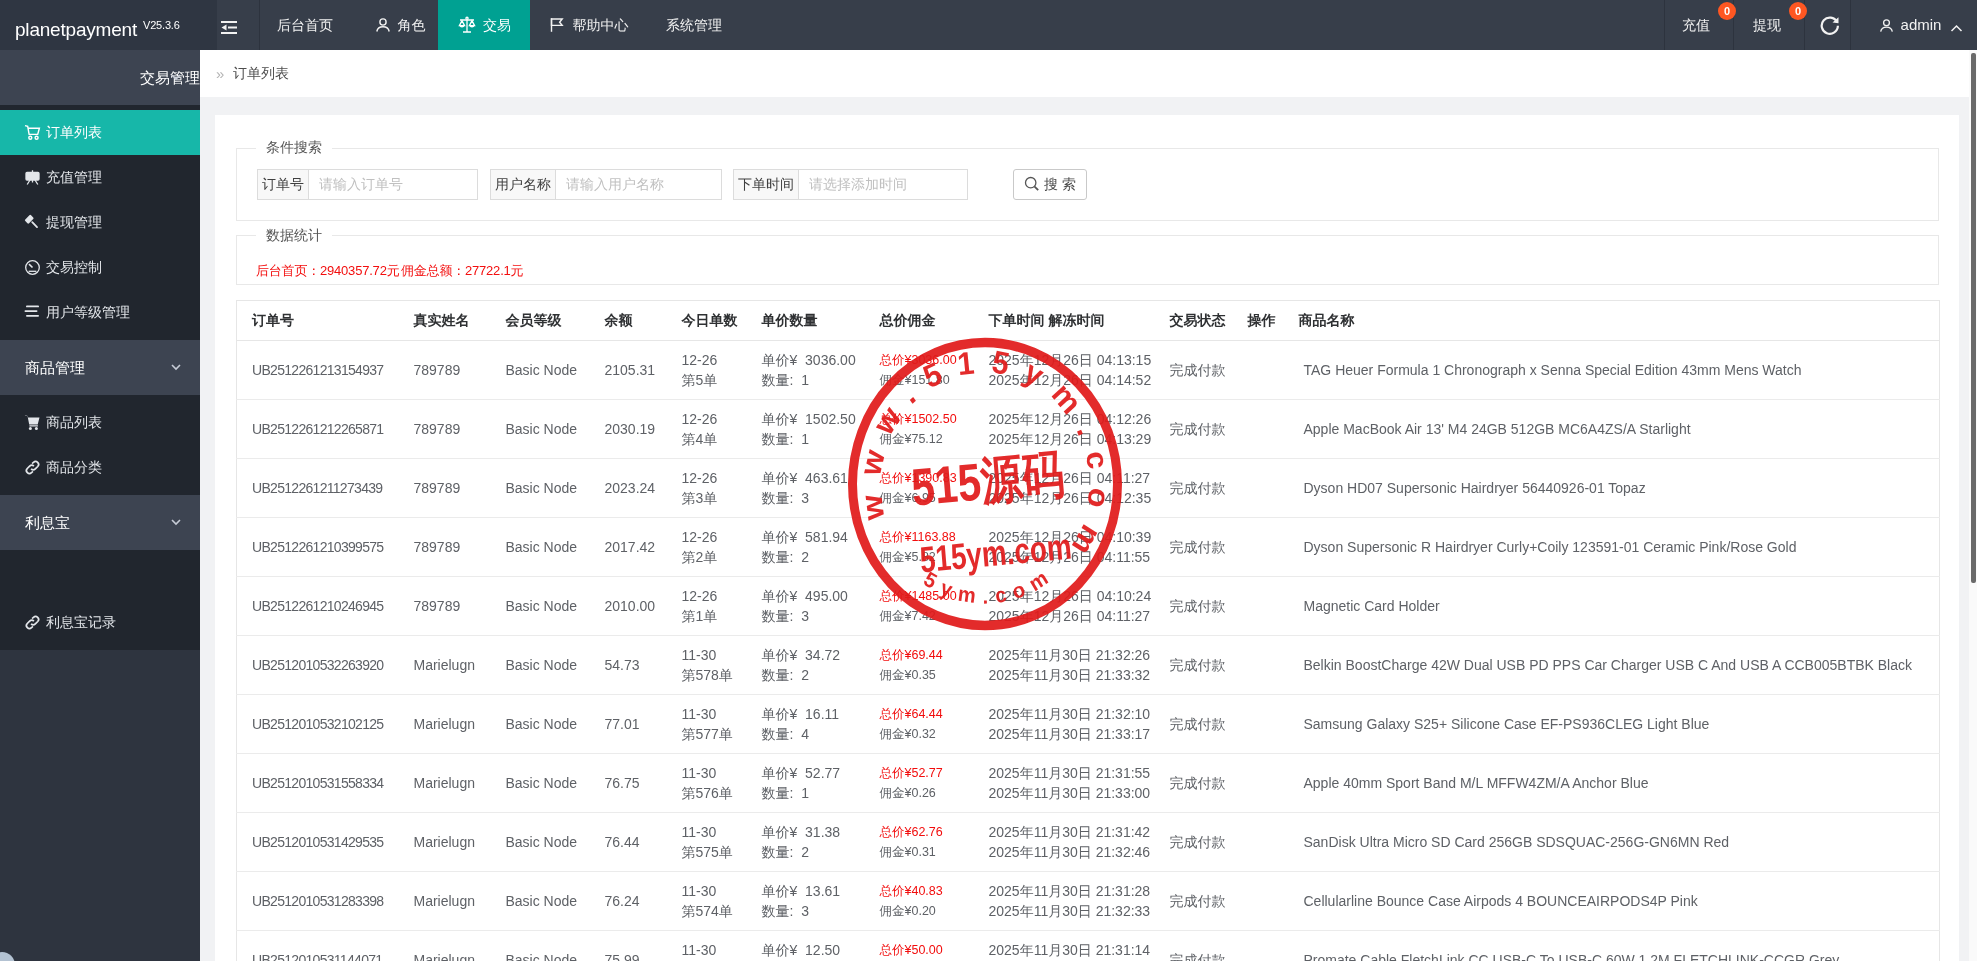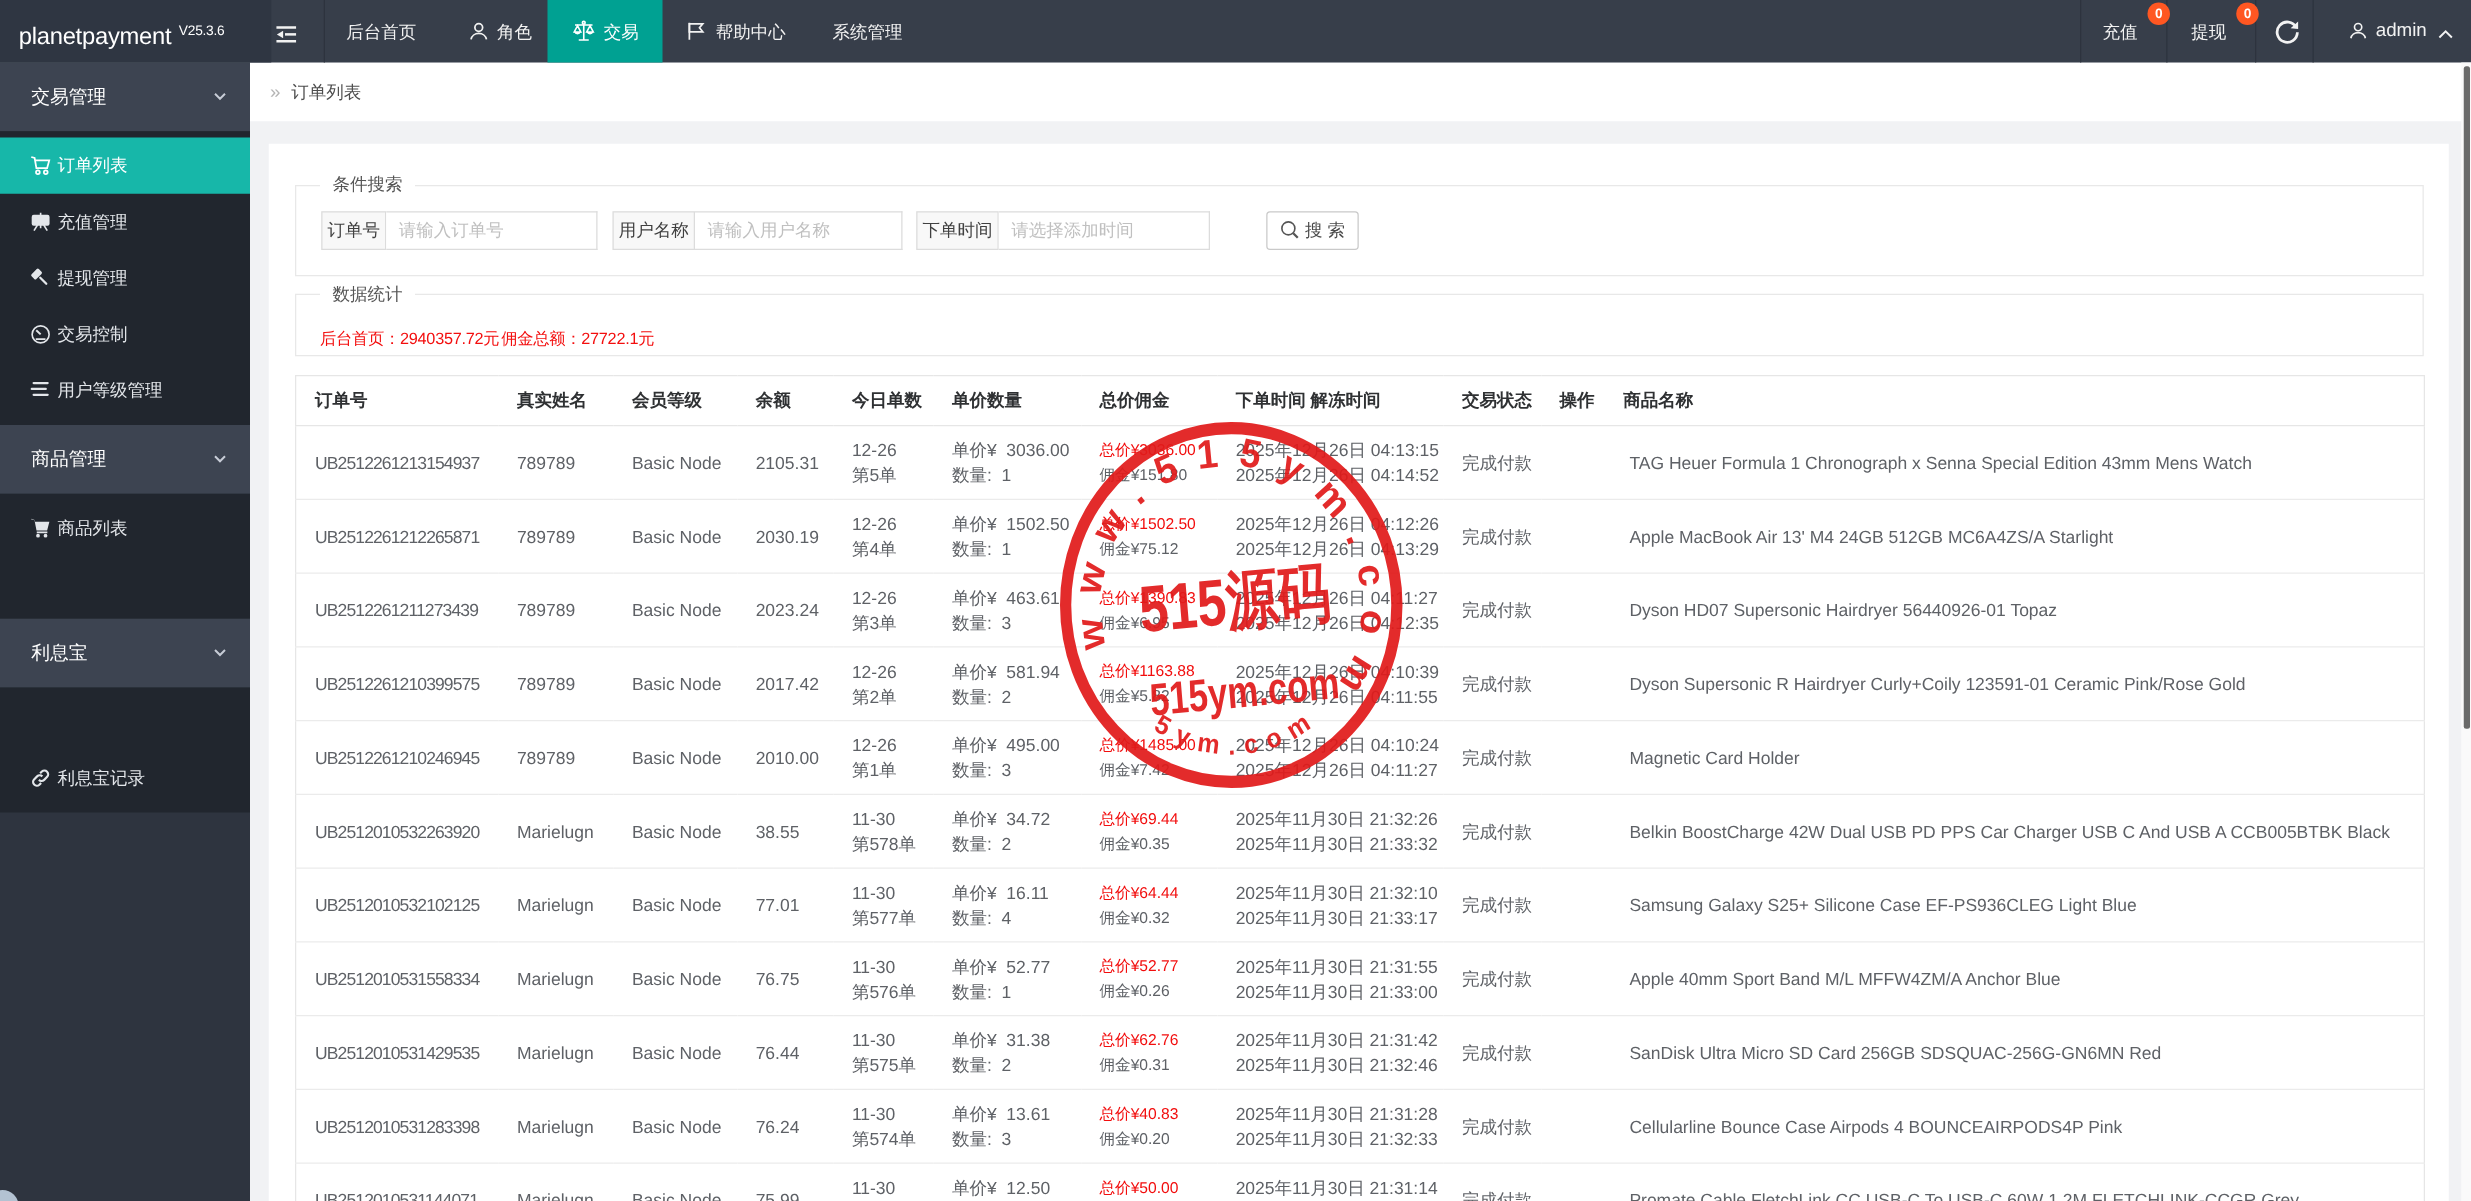--- a/index.html
+++ b/index.html
@@ -98,21 +98,21 @@
         <path d="M19.5 2.2v6l-6-0.6z" fill="#f2f2f2"></path>
       </svg></div>
 <div class="navitem" style="left:1877px;width:95px;font-size:15px;"><svg width="15" height="15" viewBox="0 0 16 16" fill="none" stroke="#f2f2f2" stroke-width="1.4">
         <circle cx="8" cy="5" r="3.1"></circle>
         <path d="M1.8 14.5a6.3 5.8 0 0 1 12.4 0"></path>
       </svg><span style="margin-right:9px;">admin</span><svg width="13" height="9" viewBox="0 0 13 9" fill="none" stroke="#f2f2f2" stroke-width="1.5">
         <path d="M1.5 7l5-5 5 5"></path>
       </svg></div>
 </div>
 <div id="sidebar">
-<div class="side-head" style="top:0;">交易管理<svg width="12" height="12" viewBox="0 0 12 12" fill="none" stroke="#c7ccd6" stroke-width="1.6">
+<div class="side-head" style="top:0;text-align:right;">交易管理<svg width="12" height="12" viewBox="0 0 12 12" fill="none" stroke="#c7ccd6" stroke-width="1.6">
         <path d="M2 4l4 4 4-4"></path>
       </svg></div>
 <div class="side-panel" style="top:55px;height:235px;"></div>
 <div class="side-item active" style="top:60px;"><svg width="17" height="17" viewBox="0 0 17 17" fill="none" stroke="#fff" stroke-width="1.4">
         <path d="M1 1.6l2.7 0.8 1.4 8h8.6l1.7-6.1H4"></path>
         <circle cx="6.3" cy="13.8" r="1.5"></circle>
         <circle cx="12.6" cy="13.8" r="1.5"></circle>
       </svg>订单列表</div>
 <div class="side-item" style="top:105px;"><svg width="17" height="17" viewBox="0 0 17 17" fill="none" stroke="#e3e6ea" stroke-width="1.3">
         <rect x="2" y="3.5" width="13" height="7.5" rx="1" fill="#e3e6ea"></rect>
@@ -136,20 +136,24 @@
       </svg>用户等级管理</div>
 <div class="side-head" style="top:290px;">商品管理<svg width="12" height="12" viewBox="0 0 12 12" fill="none" stroke="#c7ccd6" stroke-width="1.6">
         <path d="M2 4l4 4 4-4"></path>
       </svg></div>
 <div class="side-panel" style="top:345px;height:100px;"></div>
 <div class="side-item" style="top:350px;"><svg width="17" height="17" viewBox="0 0 17 17" fill="#e3e6ea">
         <path d="M0.8 1l2.9 0.9 0.3 1.5h11.5l-1.8 7H5.2l-1.6-8.2-2.4-0.7zM5.4 11.2h8.5v1.3H5.4z"></path>
         <circle cx="6.4" cy="14.5" r="1.5"></circle>
         <circle cx="12.4" cy="14.5" r="1.5"></circle>
       </svg>商品列表</div>
+<div class="side-item" style="top:395px;"><svg width="17" height="17" viewBox="0 0 17 17" fill="none" stroke="#e3e6ea" stroke-width="1.7">
+        <path d="M7.1 9.9a3 3 0 0 0 4.24 0l2.4-2.4a3 3 0 0 0-4.24-4.24L8.1 4.66"></path>
+        <path d="M9.9 7.1a3 3 0 0 0-4.24 0l-2.4 2.4a3 3 0 0 0 4.24 4.24l1.4-1.4"></path>
+      </svg>商品分类</div>
 <div class="side-head" style="top:445px;">利息宝<svg width="12" height="12" viewBox="0 0 12 12" fill="none" stroke="#c7ccd6" stroke-width="1.6">
         <path d="M2 4l4 4 4-4"></path>
       </svg></div>
 <div class="side-panel" style="top:500px;height:100px;"></div>
 <div class="side-item" style="top:550px;"><svg width="17" height="17" viewBox="0 0 17 17" fill="none" stroke="#e3e6ea" stroke-width="1.7">
         <path d="M7.1 9.9a3 3 0 0 0 4.24 0l2.4-2.4a3 3 0 0 0-4.24-4.24L8.1 4.66"></path>
         <path d="M9.9 7.1a3 3 0 0 0-4.24 0l-2.4 2.4a3 3 0 0 0 4.24 4.24l1.4-1.4"></path>
       </svg>利息宝记录</div>
 </div>
 <div id="corner"></div>
@@ -270,21 +274,21 @@
 <td class="sm"><span class="red">总价¥1485.00</span><br>佣金¥7.42</td>
 <td>2025年12月26日 04:10:24<br>2025年12月26日 04:11:27</td>
 <td>完成付款</td>
 <td></td>
 <td class="last">Magnetic Card Holder</td>
 </tr>
 <tr>
 <td class="first oid">UB2512010532263920</td>
 <td>Marielugn</td>
 <td>Basic Node</td>
-<td>38.55</td>
+<td>54.73</td>
 <td>11-30<br>第578单</td>
 <td>单价¥&nbsp;&nbsp;34.72<br>数量:&nbsp;&nbsp;2</td>
 <td class="sm"><span class="red">总价¥69.44</span><br>佣金¥0.35</td>
 <td>2025年11月30日 21:32:26<br>2025年11月30日 21:33:32</td>
 <td>完成付款</td>
 <td></td>
 <td class="last">Belkin BoostCharge 42W Dual USB PD PPS Car Charger USB C And USB A CCB005BTBK Black</td>
 </tr>
 <tr>
 <td class="first oid">UB2512010532102125</td>

